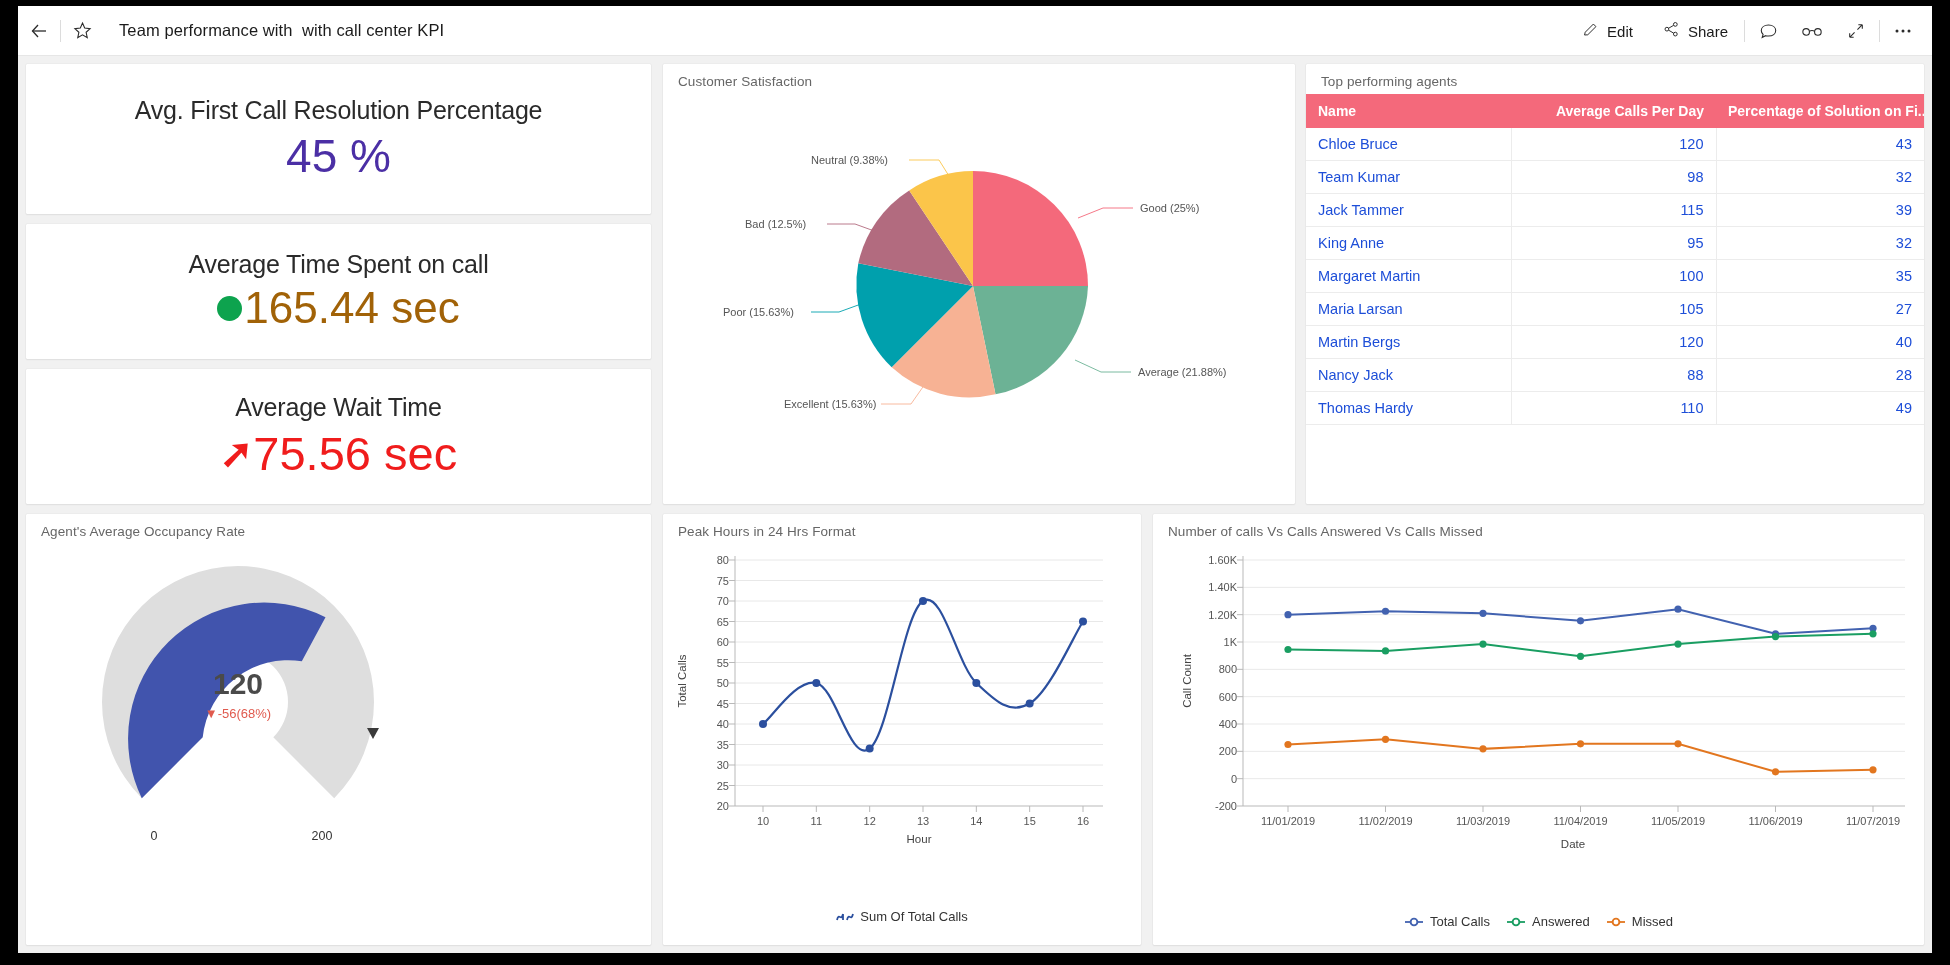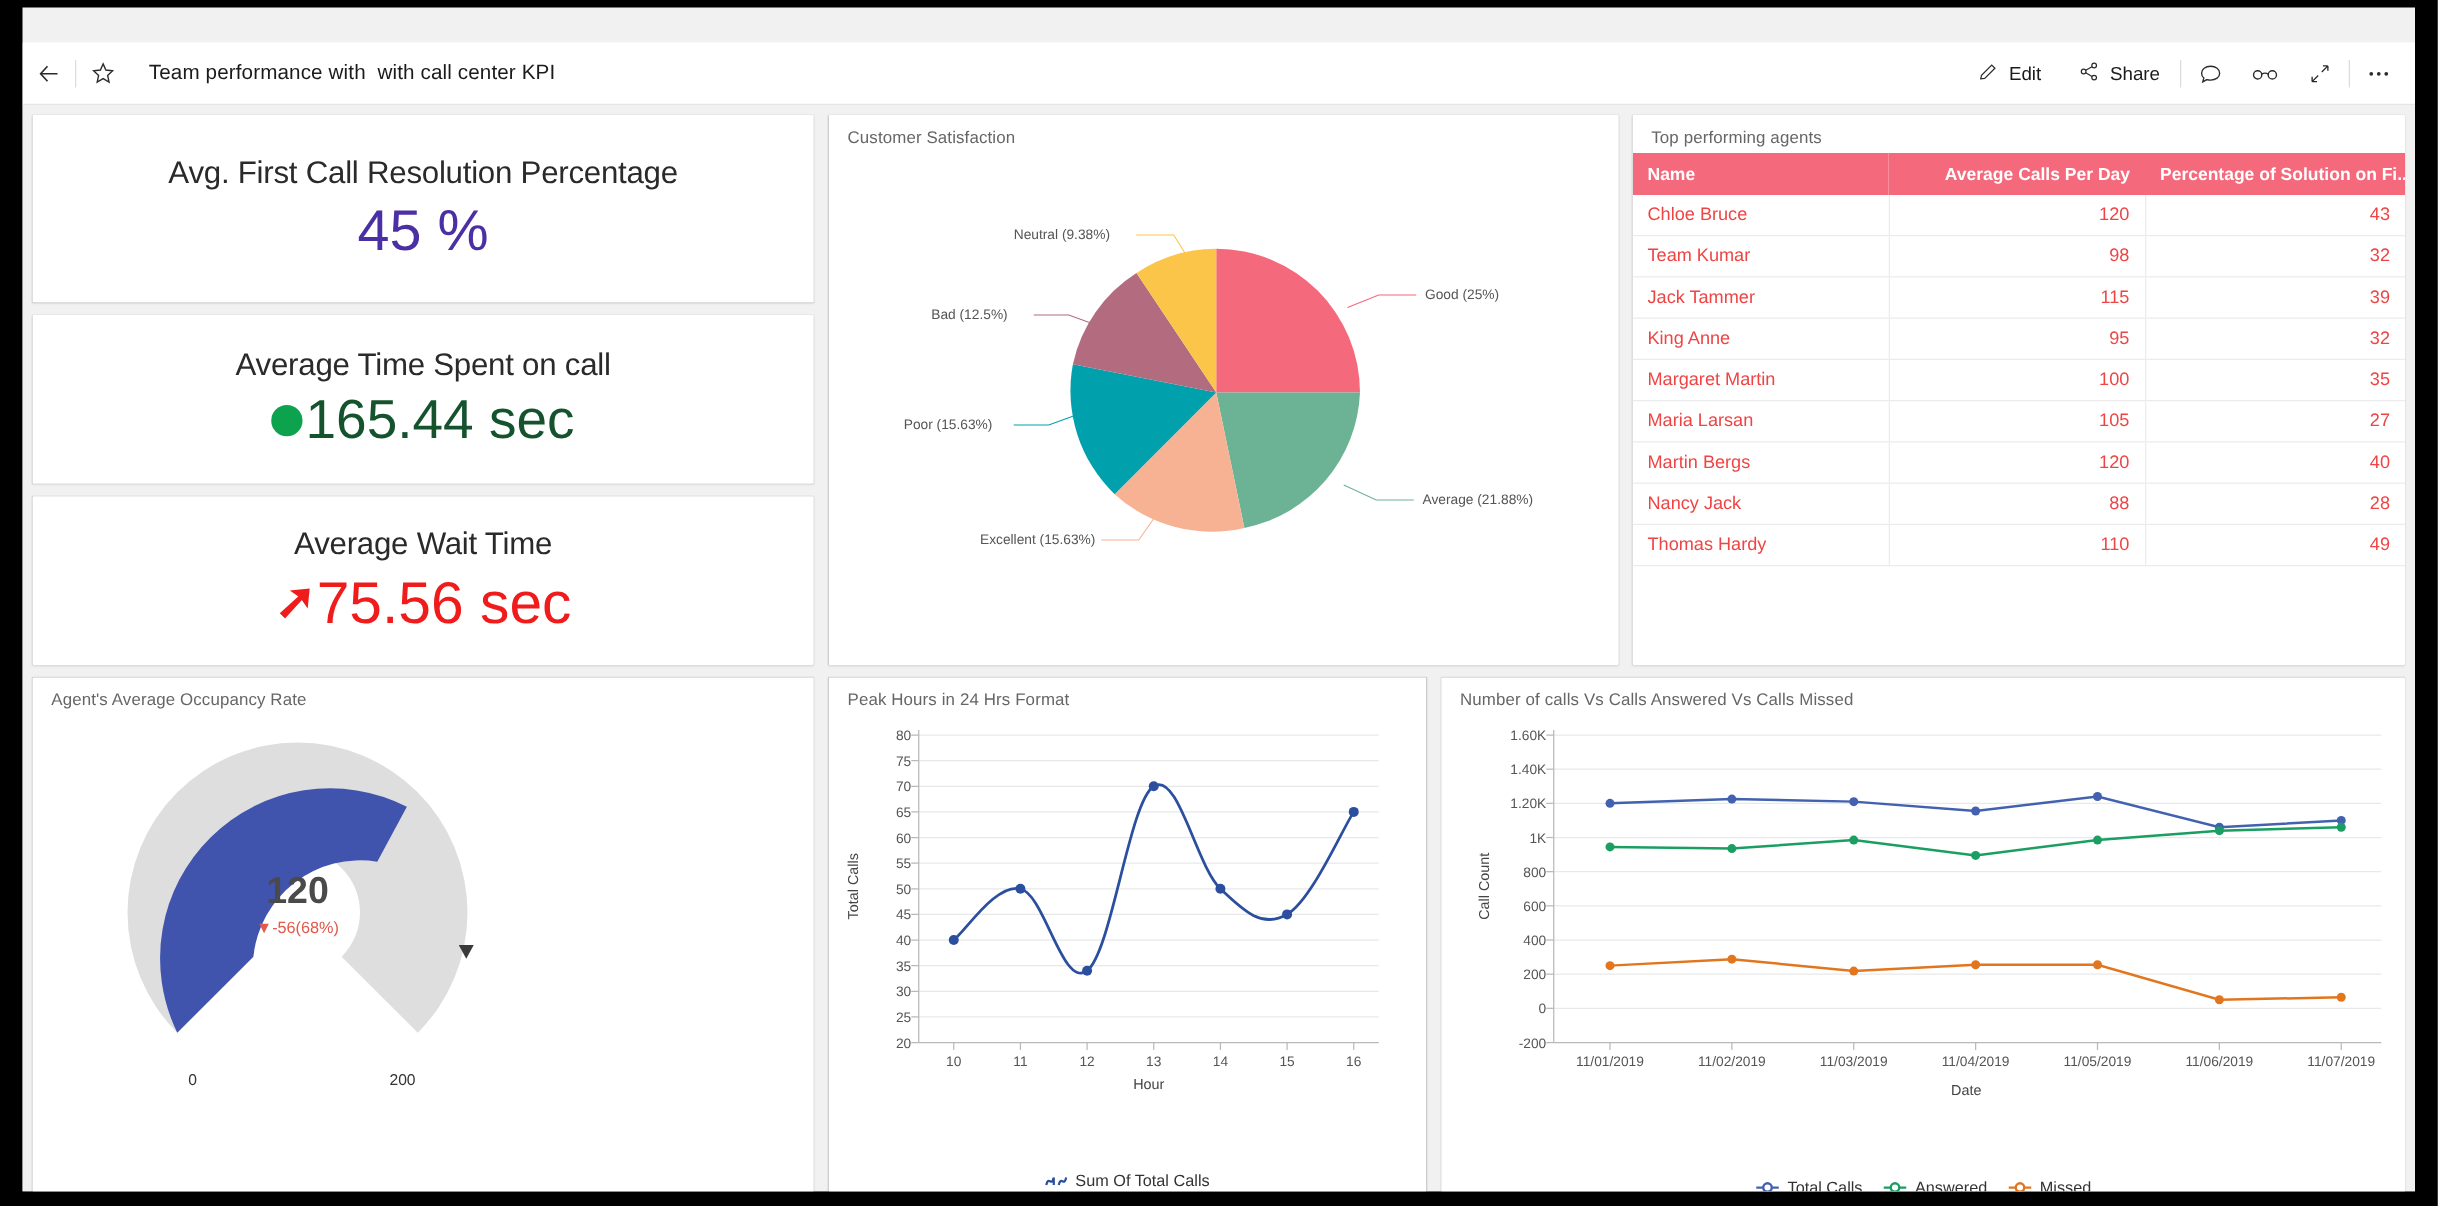--- a/index.html
+++ b/index.html
@@ -15,21 +15,20 @@
     width: 1914px; height: 947px;
     background: #f1f1f1;
     overflow: hidden;
   }
   
   .topbar {
     height: 50px; background: #fff;
     display: flex; align-items: center;
     border-bottom: 1px solid #e6e6e6;
     position: relative;
-    margin-top: 28px;
   }
   .tb-left { display: flex; align-items: center; }
   .icon-btn {
     width: 42px; height: 42px;
     display: flex; align-items: center; justify-content: center;
     color: #2b2b2b; cursor: pointer;
   }
   .icon-btn svg { display:block; }
   .divider-v { width:1px; height:22px; background:#dcdcdc; }
   .doc-title {
@@ -54,35 +53,35 @@
   }
   .tile-title {
     position:absolute; left:15px; top:10px;
     font-size:13.5px; color:#666; letter-spacing:.1px;
   }
   
   .kpi { display:flex; flex-direction:column; align-items:center; justify-content:center; height:100%; }
   .kpi-label { font-size:25px; color:#2a2a2a; font-weight:400; letter-spacing:-.2px; }
   .kpi-value { font-size:44px; font-weight:400; margin-top:4px; display:flex; align-items:center; }
   .kpi-v1 { color:#4b2fa5; font-size:46px; }
-  .kpi-v2 { color:#14532d; }
+  .kpi-v2 { color:#a16207; }
   .kpi-v3 { color:#f01c1c; font-size:47px; }
   .dot-green { width:25px; height:25px; border-radius:50%; background:#0da34e; display:inline-block; margin-right:2px; }
   .arrow-up { color:#f01c1c; font-size:40px; line-height:1; margin-right:0px; font-weight:bold;}
   
   .pielbl { position:absolute; font-size:11px; color:#555; white-space:nowrap; }
   
   table.agents { width:100%; border-collapse:collapse; table-layout:fixed; }
   table.agents th {
     background:#f4697b; color:#fff; font-size:14px; font-weight:bold;
     padding:9px 12px; text-align:right; white-space:nowrap; overflow:hidden;
   }
   table.agents th.name { text-align:left; }
   table.agents td {
-    font-size:14.5px; color:#ef4444; padding:8px 12px; text-align:right;
+    font-size:14.5px; color:#1d4ed8; padding:8px 12px; text-align:right;
     border-bottom:1px solid #ececec; border-right:1px solid #ececec;
     white-space:nowrap; overflow:hidden;
   }
   table.agents td.name { text-align:left; }
   table.agents td:last-child { border-right:none; }
   
   .ax { font-size:11px; fill:#555; font-family:"Liberation Sans", sans-serif; }
   .ax-title { font-size:11.5px; fill:#444; font-family:"Liberation Sans", sans-serif; }
   .legend-row {
     position:absolute; width:100%; display:flex; justify-content:center;

